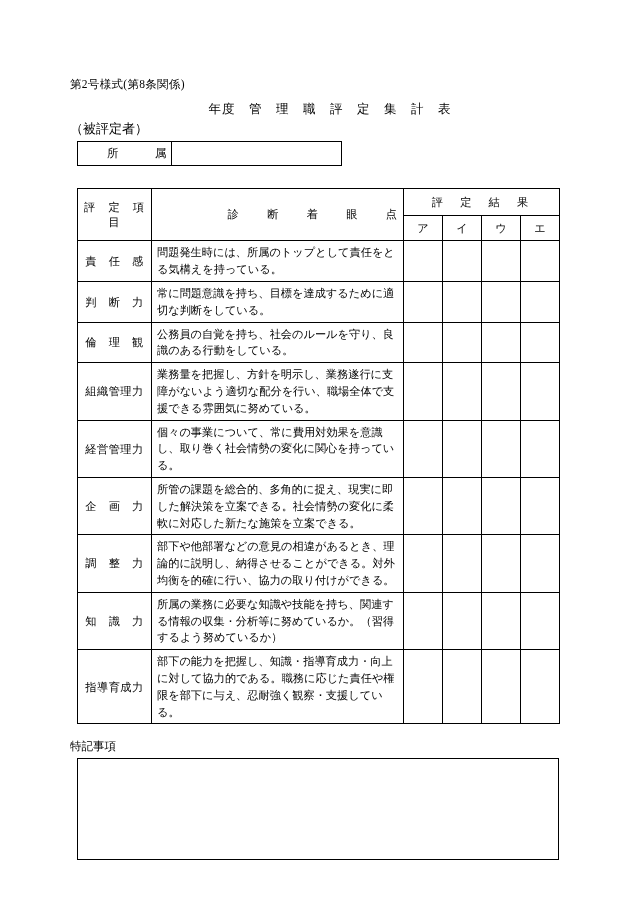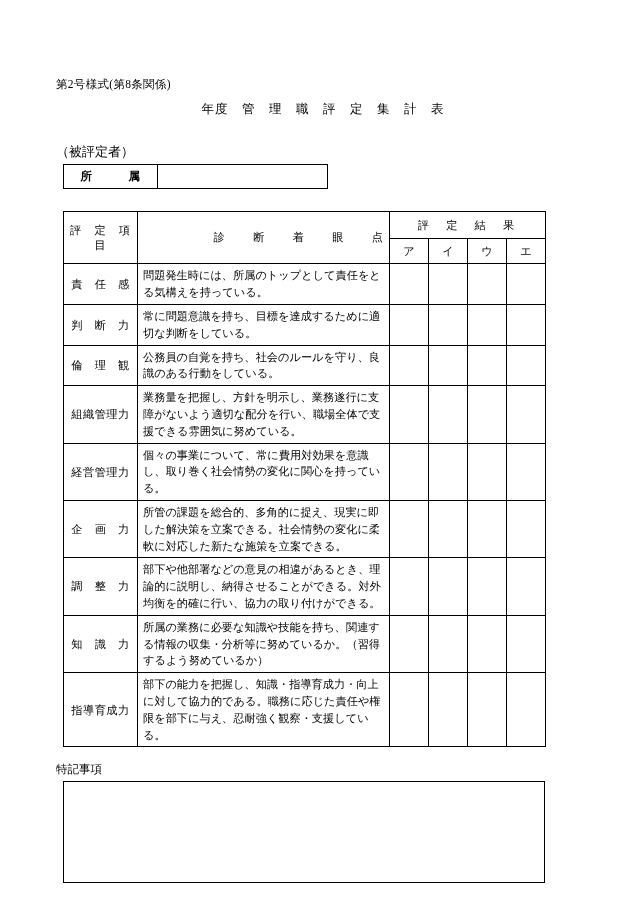--- a/index.html
+++ b/index.html
@@ -14,32 +14,32 @@
     color: #000000;
     position: relative;
     overflow: hidden;
   }
   .page {
     position: absolute;
     left: 0; top: 0;
     width: 630px;
     height: 915px;
     box-sizing: border-box;
-    padding: 78px 70px 0 56px;
+    padding: 78px 70px 0 70px;
   }
   .form-no {
     font-size: 11.5px;
     letter-spacing: 0.3px;
     margin: 0 0 10px 0;
     line-height: 1.2;
   }
   .doc-title {
     font-size: 12.5px;
     text-align: center;
-    margin: 0 0 27px 0;
+    margin: 0 0 4px 0;
     padding-left: 30px;
     letter-spacing: 1px;
     line-height: 1.2;
   }
   .subject-label {
     font-size: 13px;
     margin: 0 0 5px 0;
     line-height: 1.2;
   }
   table {
@@ -52,23 +52,22 @@
   }
   .subject-table td {
     border: 1px solid #000;
     height: 23px;
     font-size: 11.5px;
     padding: 0 4px;
     vertical-align: middle;
   }
   .subject-table td.lbl {
     width: 85px;
-    text-align: center;
+    text-align: right;
     letter-spacing: 0.5px;
-    font-weight: bold;
   }
   .spacer-a { height: 22px; }
   .main-table {
     width: 440px;
     margin: 0 0 0 7px;
     table-layout: fixed;
   }
   .main-table td, .main-table th {
     border: 1px solid #000;
     font-size: 11.2px;

